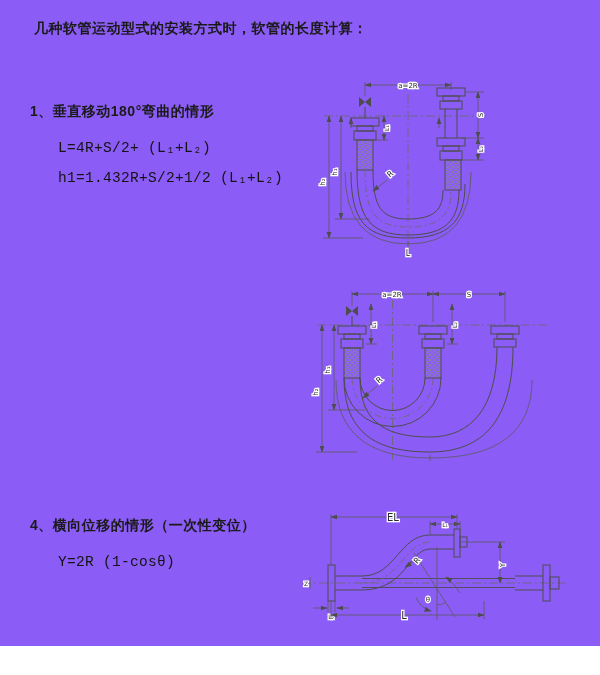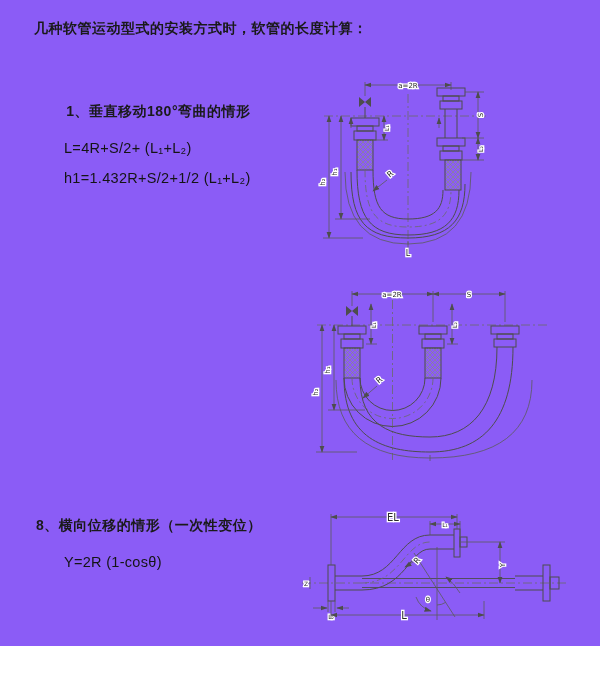--- a/index.html
+++ b/index.html
@@ -1,21 +1,21 @@
 <!DOCTYPE html>
 <html><head>
 <meta charset="utf-8">
 <style>
   html,body{margin:0;padding:0;background:#fff;}
   .canvas{position:relative;width:600px;height:646px;background:#8b5cf6;overflow:hidden;
           font-family:"Liberation Sans","DejaVu Sans",sans-serif;color:#1a1a1a;}
   .page-title{position:absolute;left:34px;top:20px;font-size:14px;font-weight:700;letter-spacing:.5px;}
-  .section{position:absolute;left:36px;text-align:right;}
+  .section{position:absolute;left:30px;}
   .sec-heading{font-size:14px;font-weight:700;letter-spacing:.5px;height:18px;}
-  .formulas{margin:12px 0 0 28px;}
+  .formulas{margin:12px 0 0 28px;font-family:Liberation Mono, monospace;}
   .formula{height:30px;display:flex;align-items:center;font-size:14.5px;letter-spacing:.3px;color:#141414;}
   .diagram{position:absolute;}
   svg{overflow:visible;}
   .dline{stroke:#4d4d4d;stroke-width:1;fill:none;}
   .thin{stroke:#5a5a5a;stroke-width:.8;fill:none;}
   .cl{stroke:#6a6a6a;stroke-width:.8;fill:none;stroke-dasharray:9 3 2 3;}
   .cdash{stroke:#6a6a6a;stroke-width:.8;fill:none;stroke-dasharray:7 3 2 3;}
   .braid{fill:url(#p1);stroke:#4d4d4d;stroke-width:1;}
   .braid2{fill:url(#p2);stroke:#4d4d4d;stroke-width:1;}
   .valve{fill:#4d4d4d;stroke:none;}
@@ -35,21 +35,21 @@
   <div class="section" style="top:103px;">
     <div class="sec-heading">1、垂直移动180°弯曲的情形</div>
     <div class="formulas">
       <div class="formula">L=4R+S/2+ (L₁+L₂)</div>
       <div class="formula">h1=1.432R+S/2+1/2 (L₁+L₂)</div>
     </div>
   </div>
 
 
   <div class="section" style="top:517px;">
-    <div class="sec-heading">8、横向位移的情形（一次性变位）</div>
+    <div class="sec-heading">4、横向位移的情形（一次性变位）</div>
     <div class="formulas">
       <div class="formula">Y=2R (1-cosθ)</div>
     </div>
   </div>
 
   <svg class="diagram" style="left:308px;top:72px;" width="285" height="188" viewBox="0 0 285 188">
     <defs>
       <marker id="m1" viewBox="0 0 10 10" refX="9" refY="5" markerWidth="9" markerHeight="9" orient="auto-start-reverse">
         <path d="M0,1.5 L10,5 L0,8.5 z" fill="#4d4d4d"></path>
       </marker>

